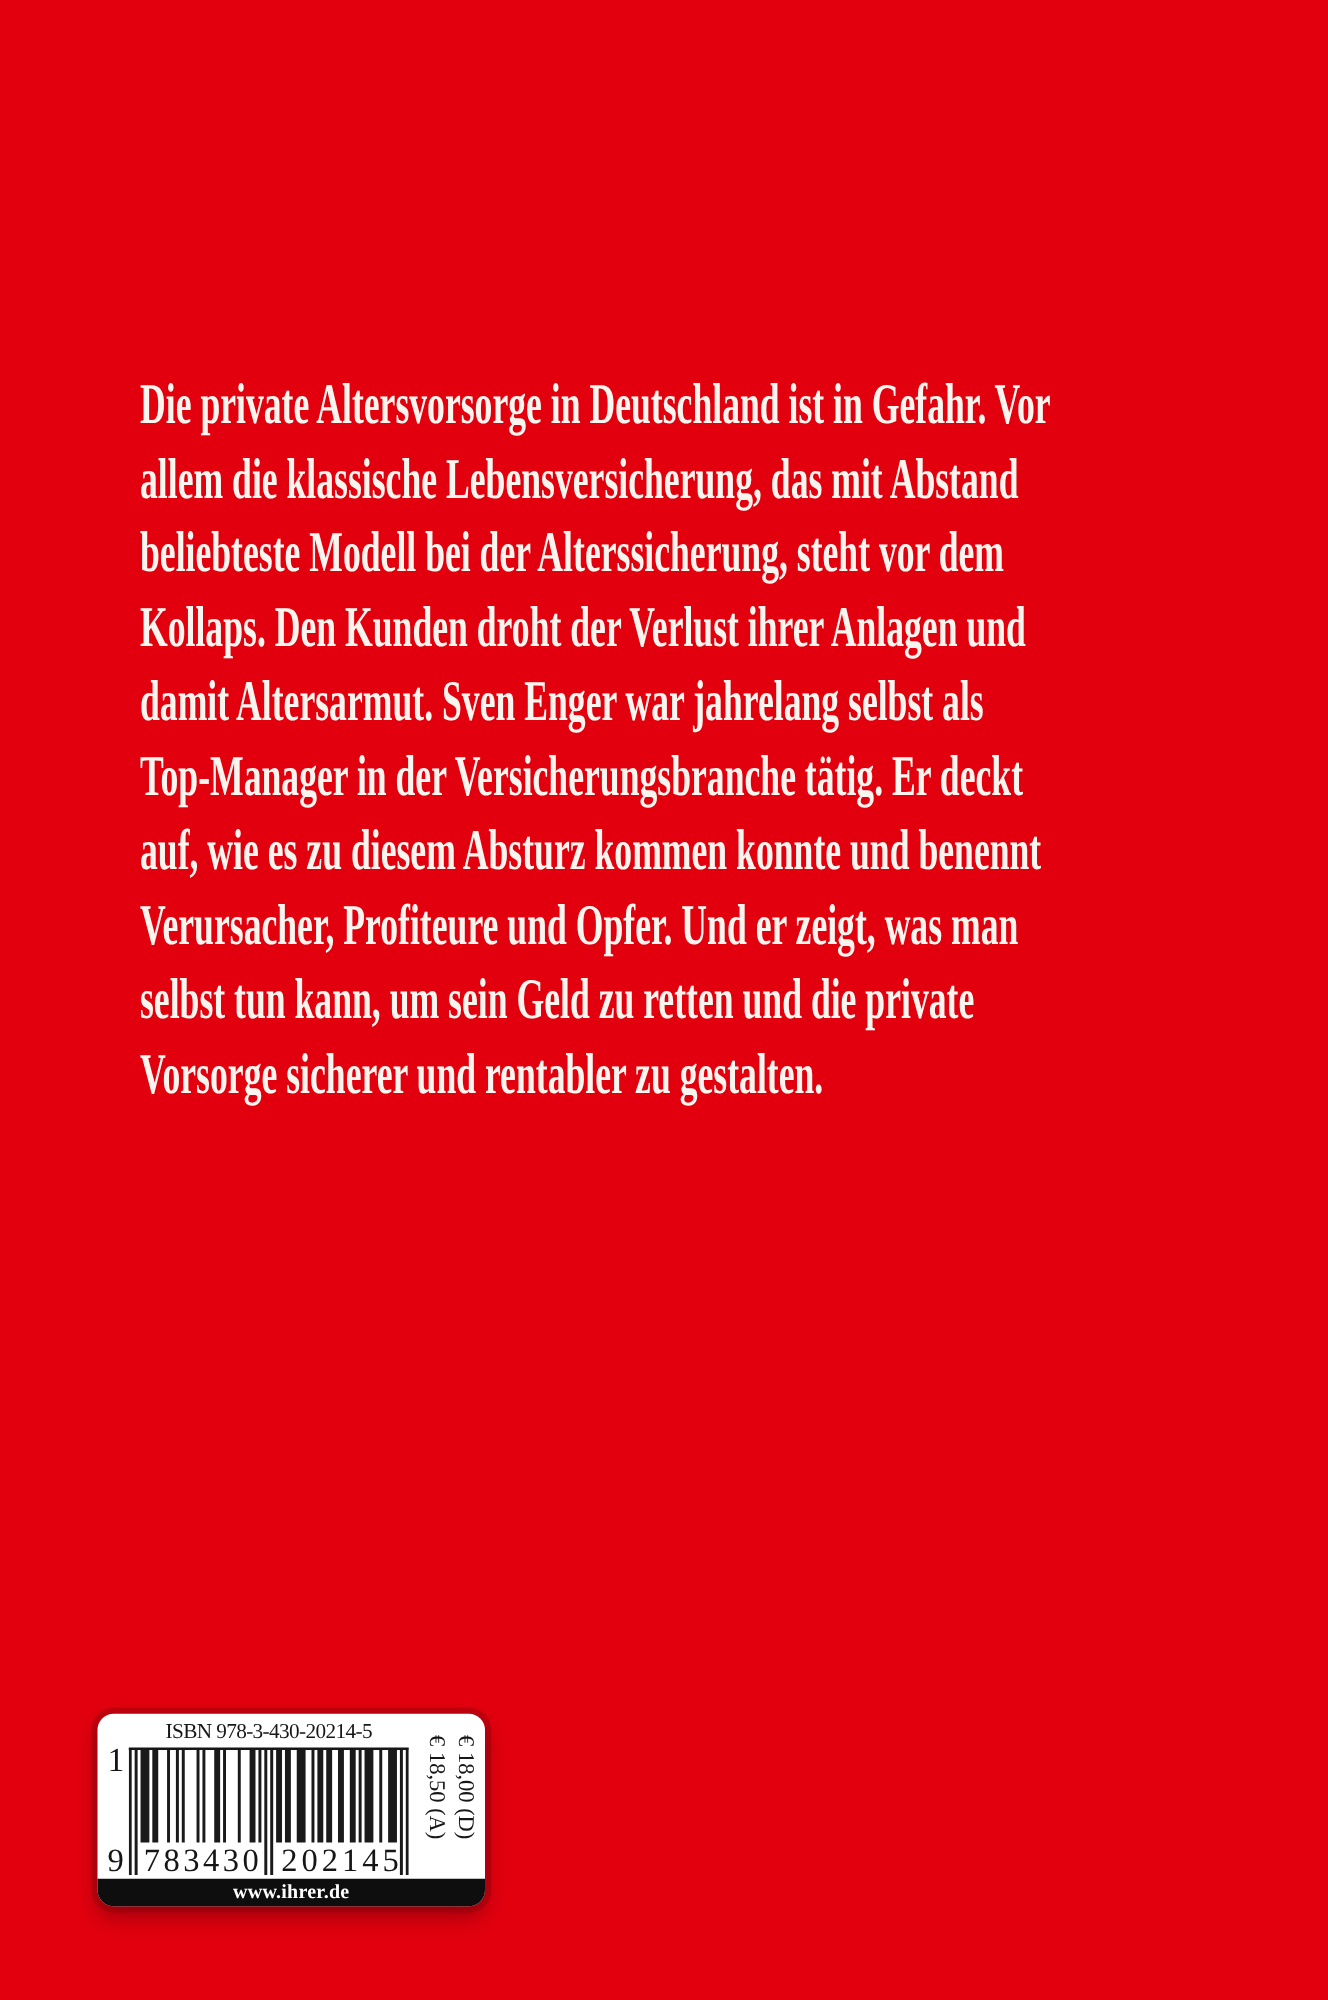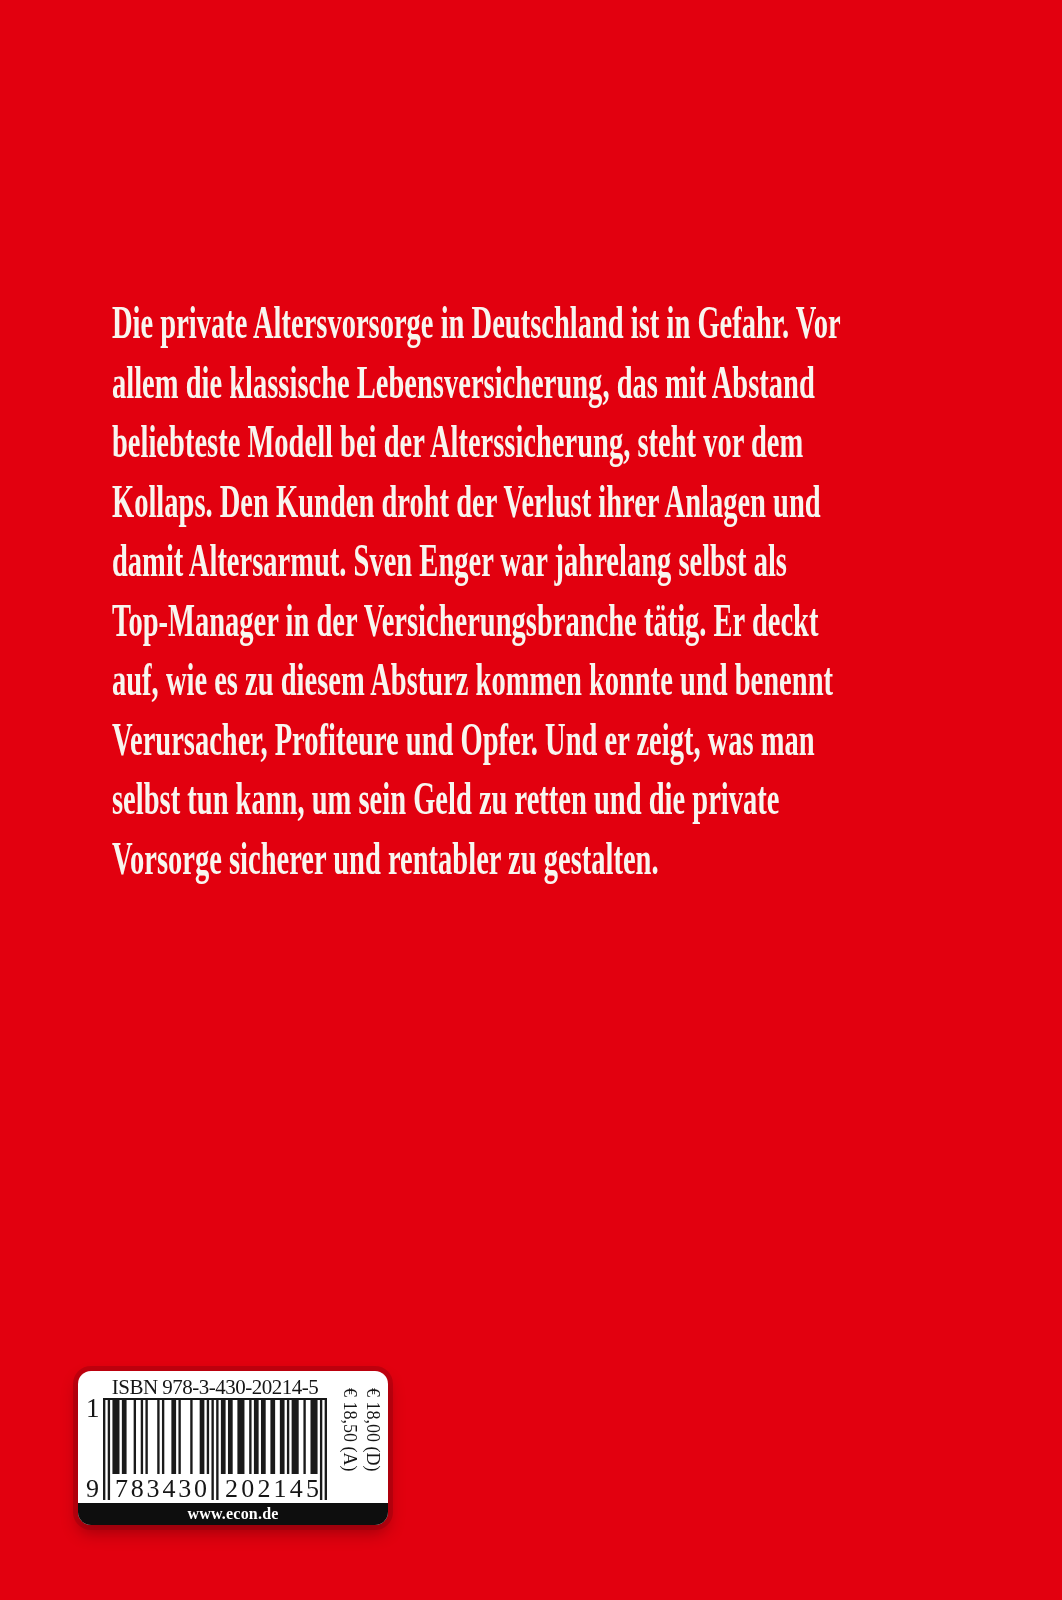--- a/index.html
+++ b/index.html
@@ -18,21 +18,21 @@
   }
 
   
   .barcode-label {
     position:absolute; left:78px; top:1371px; width:310px; height:154px;
     background:#ffffff; border-radius:13px;
     box-shadow:0 0 0 5px rgba(140,0,12,0.38), 0 8px 16px rgba(80,0,6,0.45);
   }
   .isbn-text {
     position:absolute; left:25px; top:4px; width:224px; text-align:center;
-    font-size:21px; letter-spacing:-0.5px; color:#161616;
+    font-size:17px; letter-spacing:-0.5px; color:#161616;
   }
   .isbn-rule { position:absolute; left:25px; top:27px; width:224px; height:2px; background:#161616; }
   .edition-digit { position:absolute; left:8px; top:22px; font-size:27px; color:#161616; }
   .ean-svg { position:absolute; left:25px; top:29px; width:224px; height:102px; }
   .digits-row { position:absolute; left:0; top:105px; width:100%; height:26px; font-size:26px; line-height:26px; color:#161616; }
   .ean-first { position:absolute; left:8px; top:0; }
   .dg { position:absolute; top:0; display:flex; justify-content:space-between; }
   .dg1 { left:37px; width:92px; }
   .dg2 { left:147px; width:94px; }
   .price { position:absolute; left:260px; top:17px; width:100px; height:100px; }
@@ -128,18 +128,18 @@
           <span>5</span>
         </div>
     </div>
     <div class="price">
       <div class="price-inner">
         <div>€ 18,00 (D)</div>
         <div>€ 18,50 (A)</div>
       </div>
     </div>
     <div class="strip">
-      <span>www.econ.de</span>
+      <span>www.ihrer.de</span>
     </div>
   </div>
 
 
 </div>
 
 </body></html>

